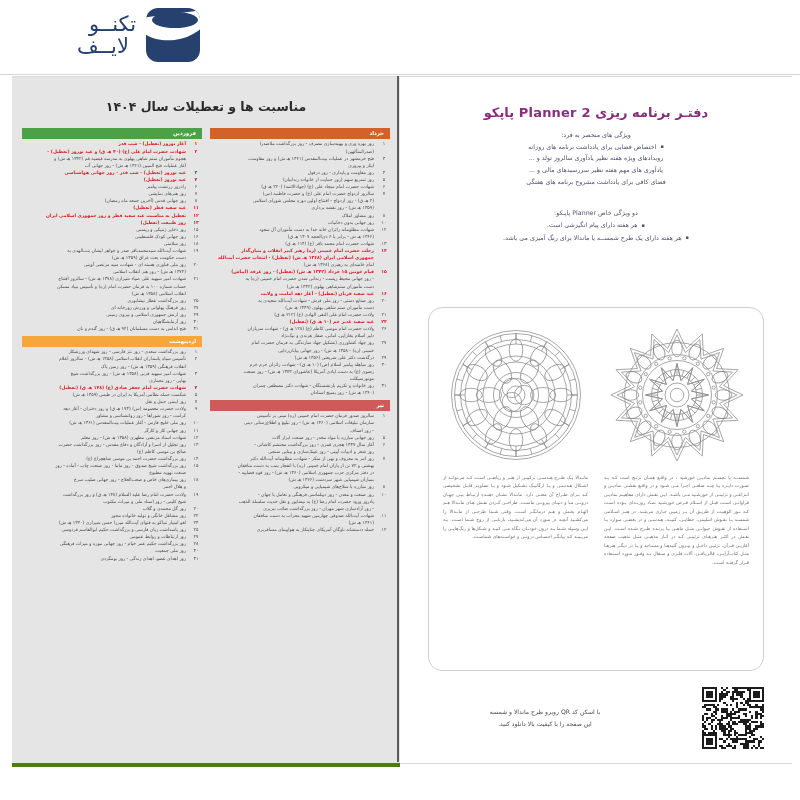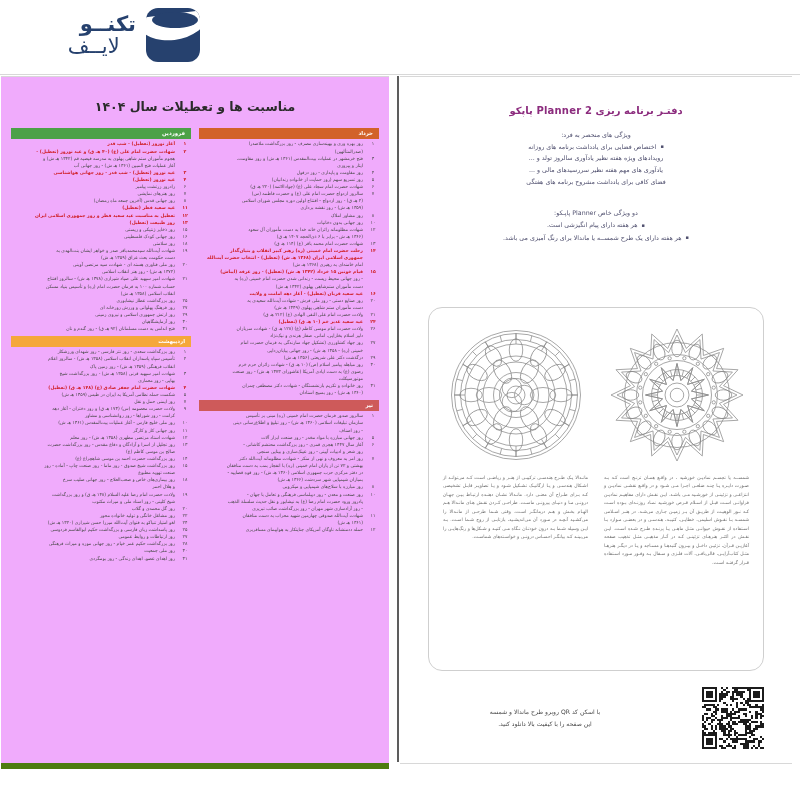--- a/index.html
+++ b/index.html
@@ -30,33 +30,33 @@
     transform:rotate(-7deg);
   }
   .logo-mark .swoosh2{
     position:absolute;left:6px;top:4px;width:46px;height:16px;
     background:#26416e;border-radius:50%;
   }
   .logo-text{
     display:flex;flex-direction:column;align-items:flex-end;
     line-height:1.05;color:#26416e;
   }
-  .logo-text .l1{font-size:21px;font-weight:bold;letter-spacing:1px;margin-left:12px;}
+  .logo-text .l1{font-size:21px;font-weight:normal;letter-spacing:1px;margin-left:12px;}
   .logo-text .l2{font-size:21px;font-weight:normal;letter-spacing:1px;}
   .header-rule{
     position:absolute;left:0;top:74px;width:800px;height:1px;background:#d8d8d8;
   }
 
   
   .divider{
     position:absolute;left:397px;top:76px;width:2px;height:686px;background:#5d5d5d;
   }
   .sheet-left{
-    position:absolute;left:1px;top:76px;width:388px;height:686px;
-    background:#f0abfc;border-top:1px solid #d8d8d8;border-bottom:6px solid #4d7c0f;
+    position:absolute;left:12px;top:76px;width:388px;height:686px;
+    background:#e5e5e5;border-top:1px solid #d8d8d8;border-bottom:4px solid #4d7c0f;
   }
   .sheet-right{
     position:absolute;left:400px;top:76px;width:392px;height:686px;
     background:#fff;border-top:1px solid #d8d8d8;border-bottom:1px solid #d8d8d8;
   }
 
   
   .cal-title{
     position:absolute;right:0;left:0;top:22px;text-align:center;
     font-size:12.5px;color:#2b2b2b;font-weight:bold;letter-spacing:.2px;
@@ -79,21 +79,21 @@
   }
   .ev .d{flex:0 0 12px;text-align:center;color:#4a4a4a;}
   .ev .t{flex:1 1 auto;text-align:justify;}
   .ev.hol{color:#cf2027;font-weight:bold;}
   .ev.hol .d{color:#cf2027;}
   .ev.cont .d{visibility:hidden;}
 
   
   .pl-title{
     position:absolute;right:18px;left:18px;top:28px;text-align:center;
-    font-size:10px;font-weight:bold;color:#8c2c7e;letter-spacing:.2px;
+    font-size:13px;font-weight:bold;color:#8c2c7e;letter-spacing:.2px;
   }
   .pl-lines{
     position:absolute;right:24px;left:24px;top:52px;
     text-align:center;color:#4f4f6e;font-size:6.3px;line-height:1.85;
   }
   .pl-lines .lbl{text-align:center;}
   .pl-bul{display:inline-block;}
   .pl-bul:before{content:"\25AA";color:#4f4f6e;margin-left:4px;font-size:5px;vertical-align:middle;}
   .pl-block2{
     position:absolute;right:24px;left:24px;top:130px;

